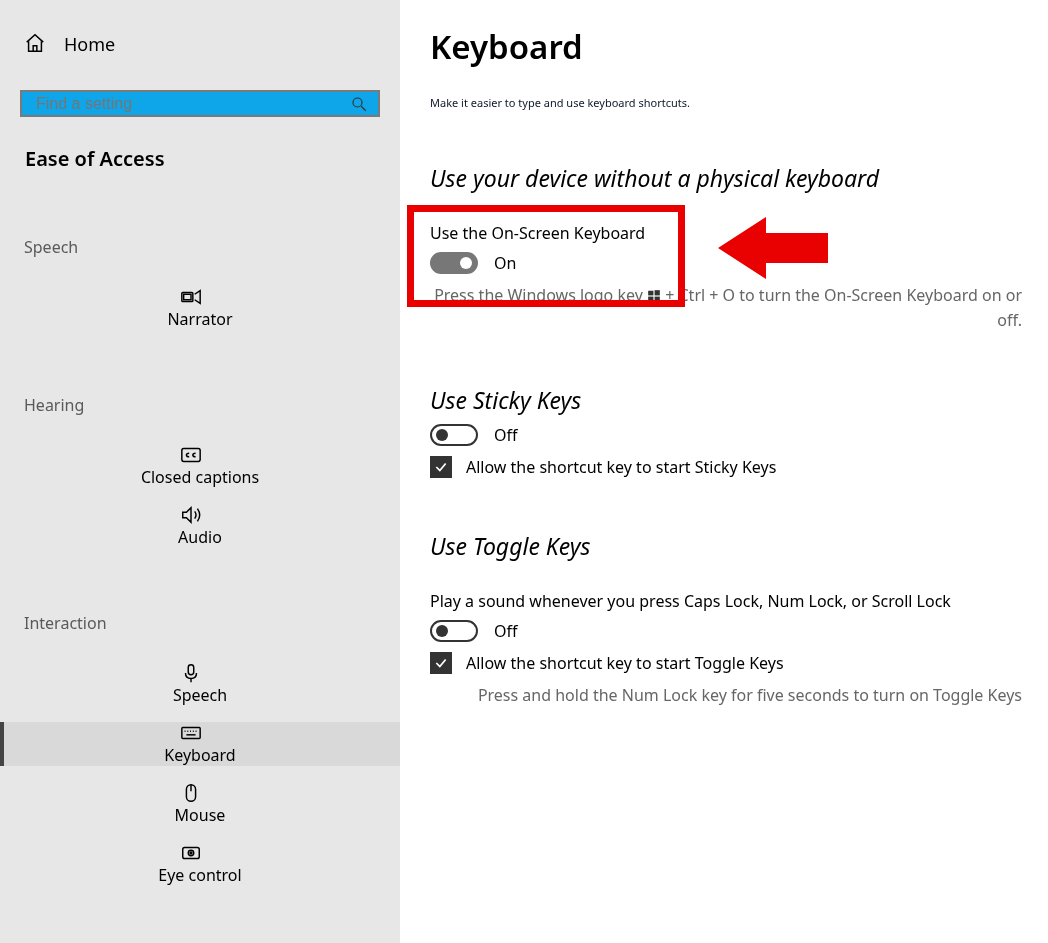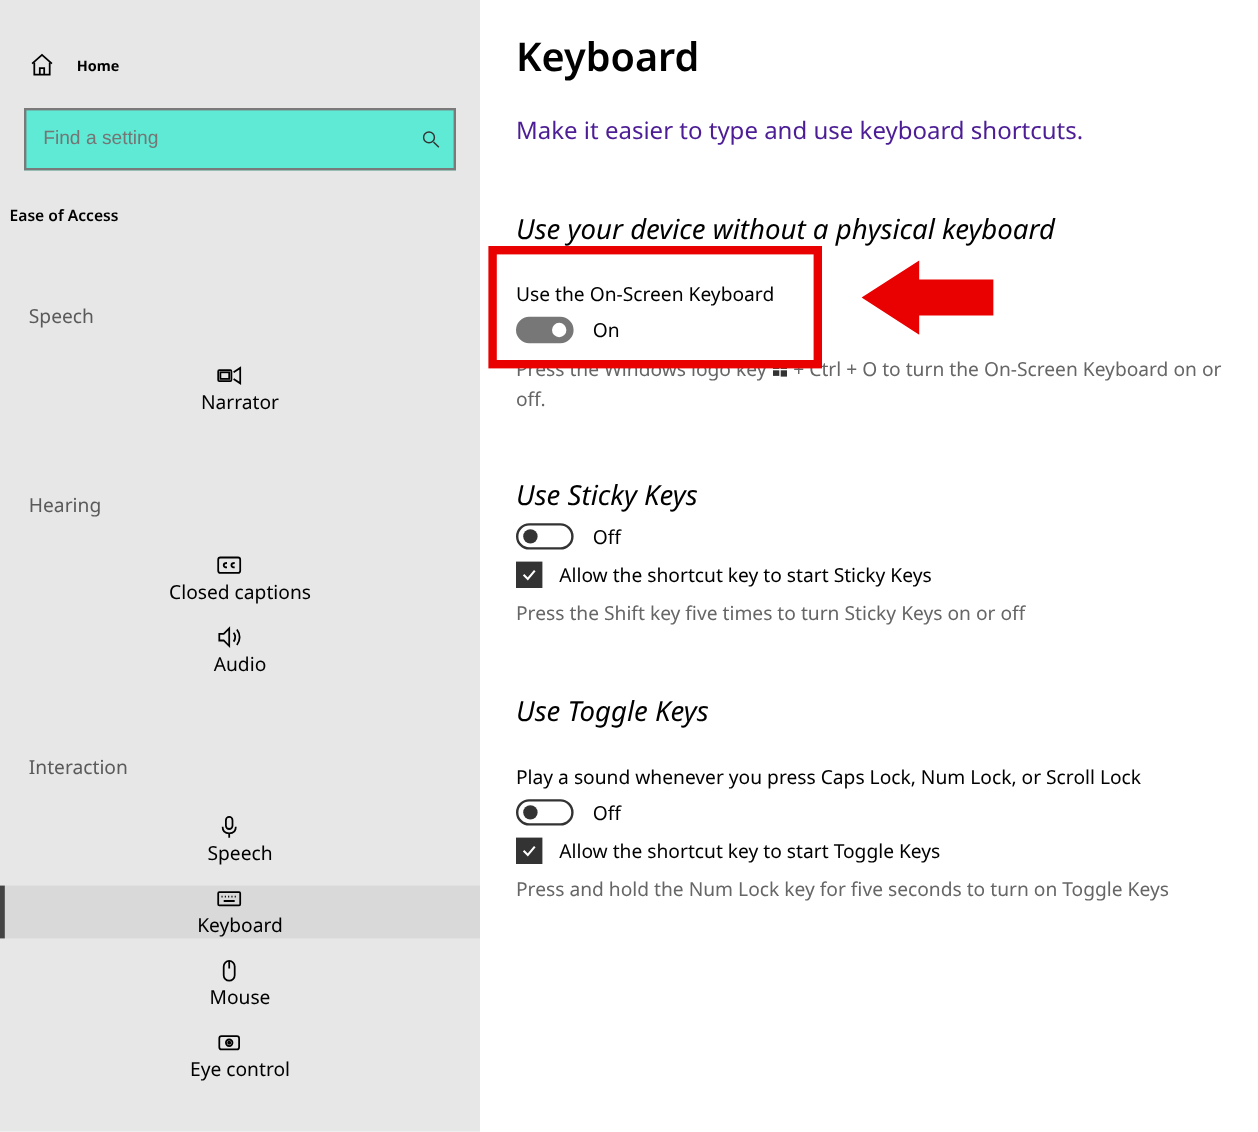--- a/index.html
+++ b/index.html
@@ -13,45 +13,44 @@
   }
   
   .sidebar {
     position: absolute;
     left: 0; top: 0;
     width: 400px; height: 943px;
     background: #e7e7e7;
     padding-top: 32px;
   }
   .sb-home {
-    display: flex; align-items: center;
+    display: flex; 
     padding: 0 24px; height: 44px;
-    font-size: 12px;
+    font-size: 18px;
     cursor: pointer;
-    font-weight: bold;
   }
   .sb-home .icon { width: 22px; margin-right: 18px; }
   .search-box {
     margin: 14px 20px 22px 20px;
-    height: 52px;
+    height: 27px;
     border: 2px solid #7a7a7a;
     display: flex; align-items: center;
     padding: 0 10px 0 12px;
-    background: #5eead4;
+    background: #0ea5e9;
   }
   .search-box input {
     flex: 1; border: none; background: transparent;
     font-size: 16px; color: #333;
     outline: none;
   }
   .search-box .icon { width: 18px; color: #333; }
   .sb-category {
-    padding: 6px 24px 0 8px;
+    padding: 6px 24px 0 25px;
     font-weight: 600;
-    font-size: 13px;
+    font-size: 20px;
   }
   .sb-group-label {
     padding: 0 24px;
     font-size: 16px;
     color: #5a5a5a;
     margin-top: 64px;
     margin-bottom: 28px;
   }
   .sb-item {
     display: flex; align-items: center;
@@ -76,32 +75,32 @@
     padding: 0 26px 20px 30px;
     background: #fff;
   }
   .page-title {
     font-size: 33px;
     font-weight: 600;
     margin-top: 24px;
   }
   .page-desc {
     margin-top: 26px;
-    font-size: 20px;
-    color: #4c1d95;
+    font-size: 11px;
+    color: #0f172a;
   }
   .section-title {
     font-size: 23px;
     font-weight: 400;
     margin-top: 52px;
     font-style: italic;
   }
   .setting-block { margin-top: 8px; }
   .setting-label { font-size: 16px; margin-top: 28px; }
-  .setting-help  { font-size: 16px; color: #666; margin-top: 10px; line-height: 1.45; }
+  .setting-help  { font-size: 16px; color: #666; margin-top: 10px; line-height: 1.45; text-align: right; }
   .toggle-row { display: flex; align-items: center; margin-top: 8px; }
   .toggle {
     width: 48px; height: 22px; border-radius: 11px;
     border: 2px solid #333; position: relative;
     background: #fff; cursor: pointer;
     margin-right: 16px;
   }
   .toggle .knob {
     position: absolute; width: 12px; height: 12px; border-radius: 50%;
     background: #333; top: 3px; left: 4px;
@@ -277,21 +276,20 @@
       <span class="toggle-state">Off</span>
     </div>
     <div class="check-row">
       <div class="checkbox">
         <svg width="14" height="14" viewBox="0 0 24 24" fill="none" stroke-width="3">
             <polyline points="4,12 10,18 20,6"></polyline>
           </svg>
       </div>
       <span class="check-label">Allow the shortcut key to start Sticky Keys</span>
     </div>
-    <div class="setting-help">Press the Shift key five times to turn Sticky Keys on or off</div>
   </div>
 
   <div class="section-title">Use Toggle Keys</div>
   <div class="setting-block">
     <div class="setting-label">Play a sound whenever you press Caps Lock, Num Lock, or Scroll Lock</div>
     <div class="toggle-row">
       <div class="toggle">
           <div class="knob"></div>
         </div>
       <span class="toggle-state">Off</span>

